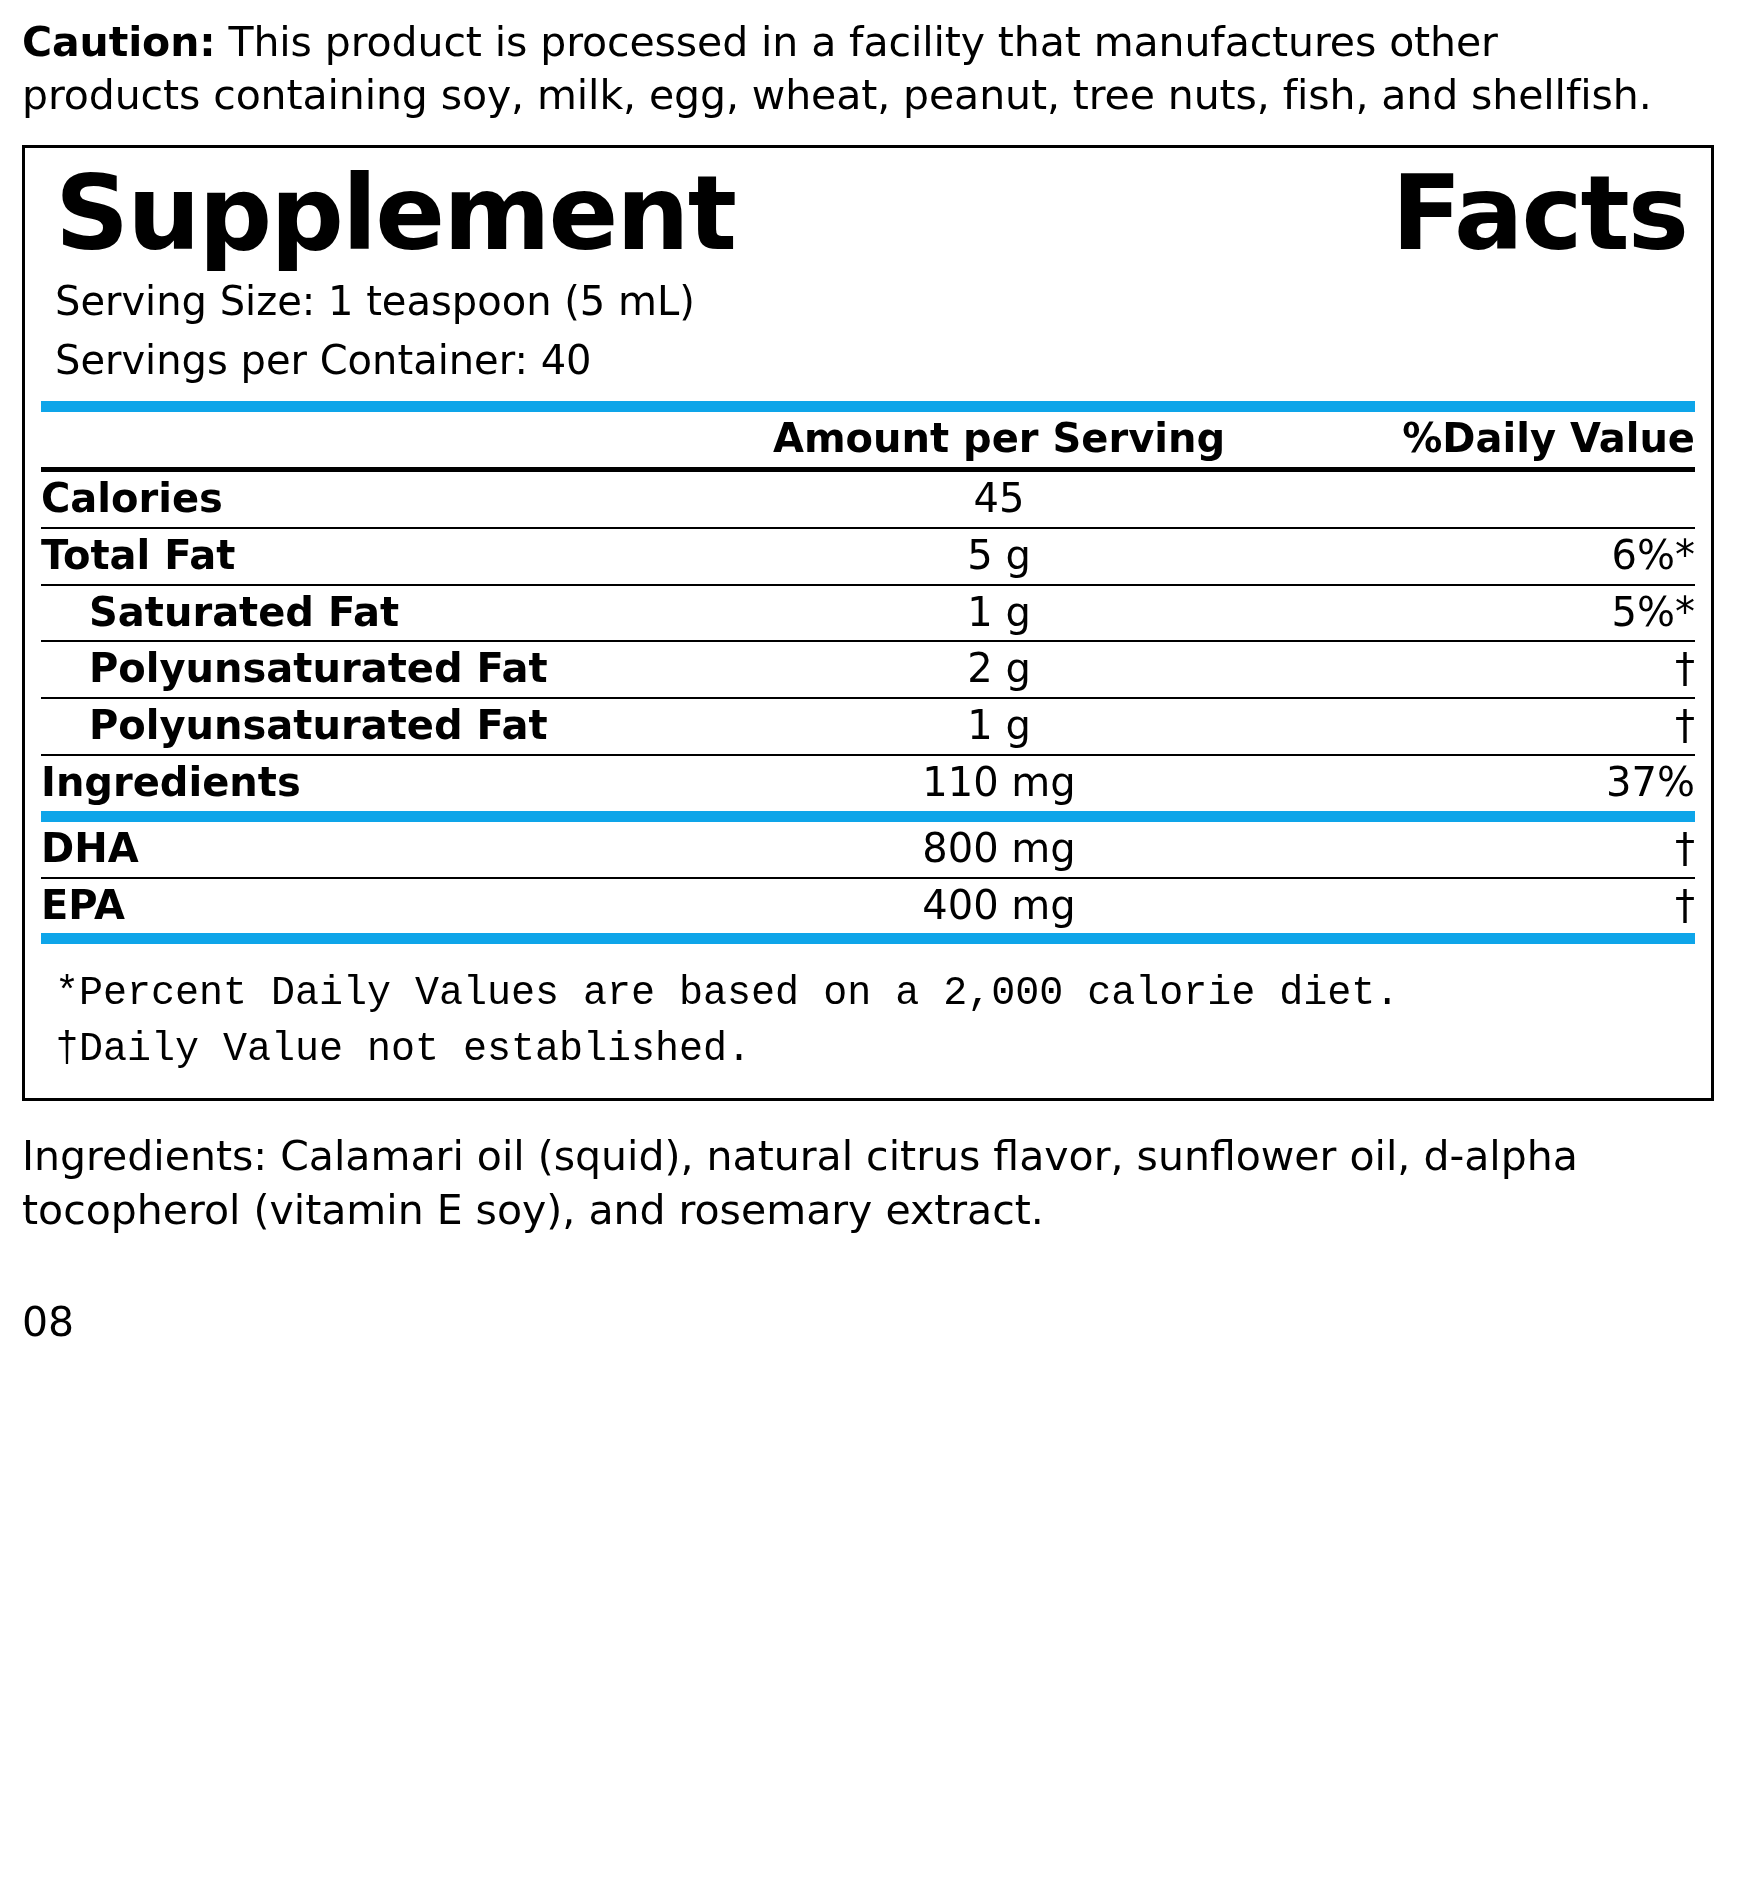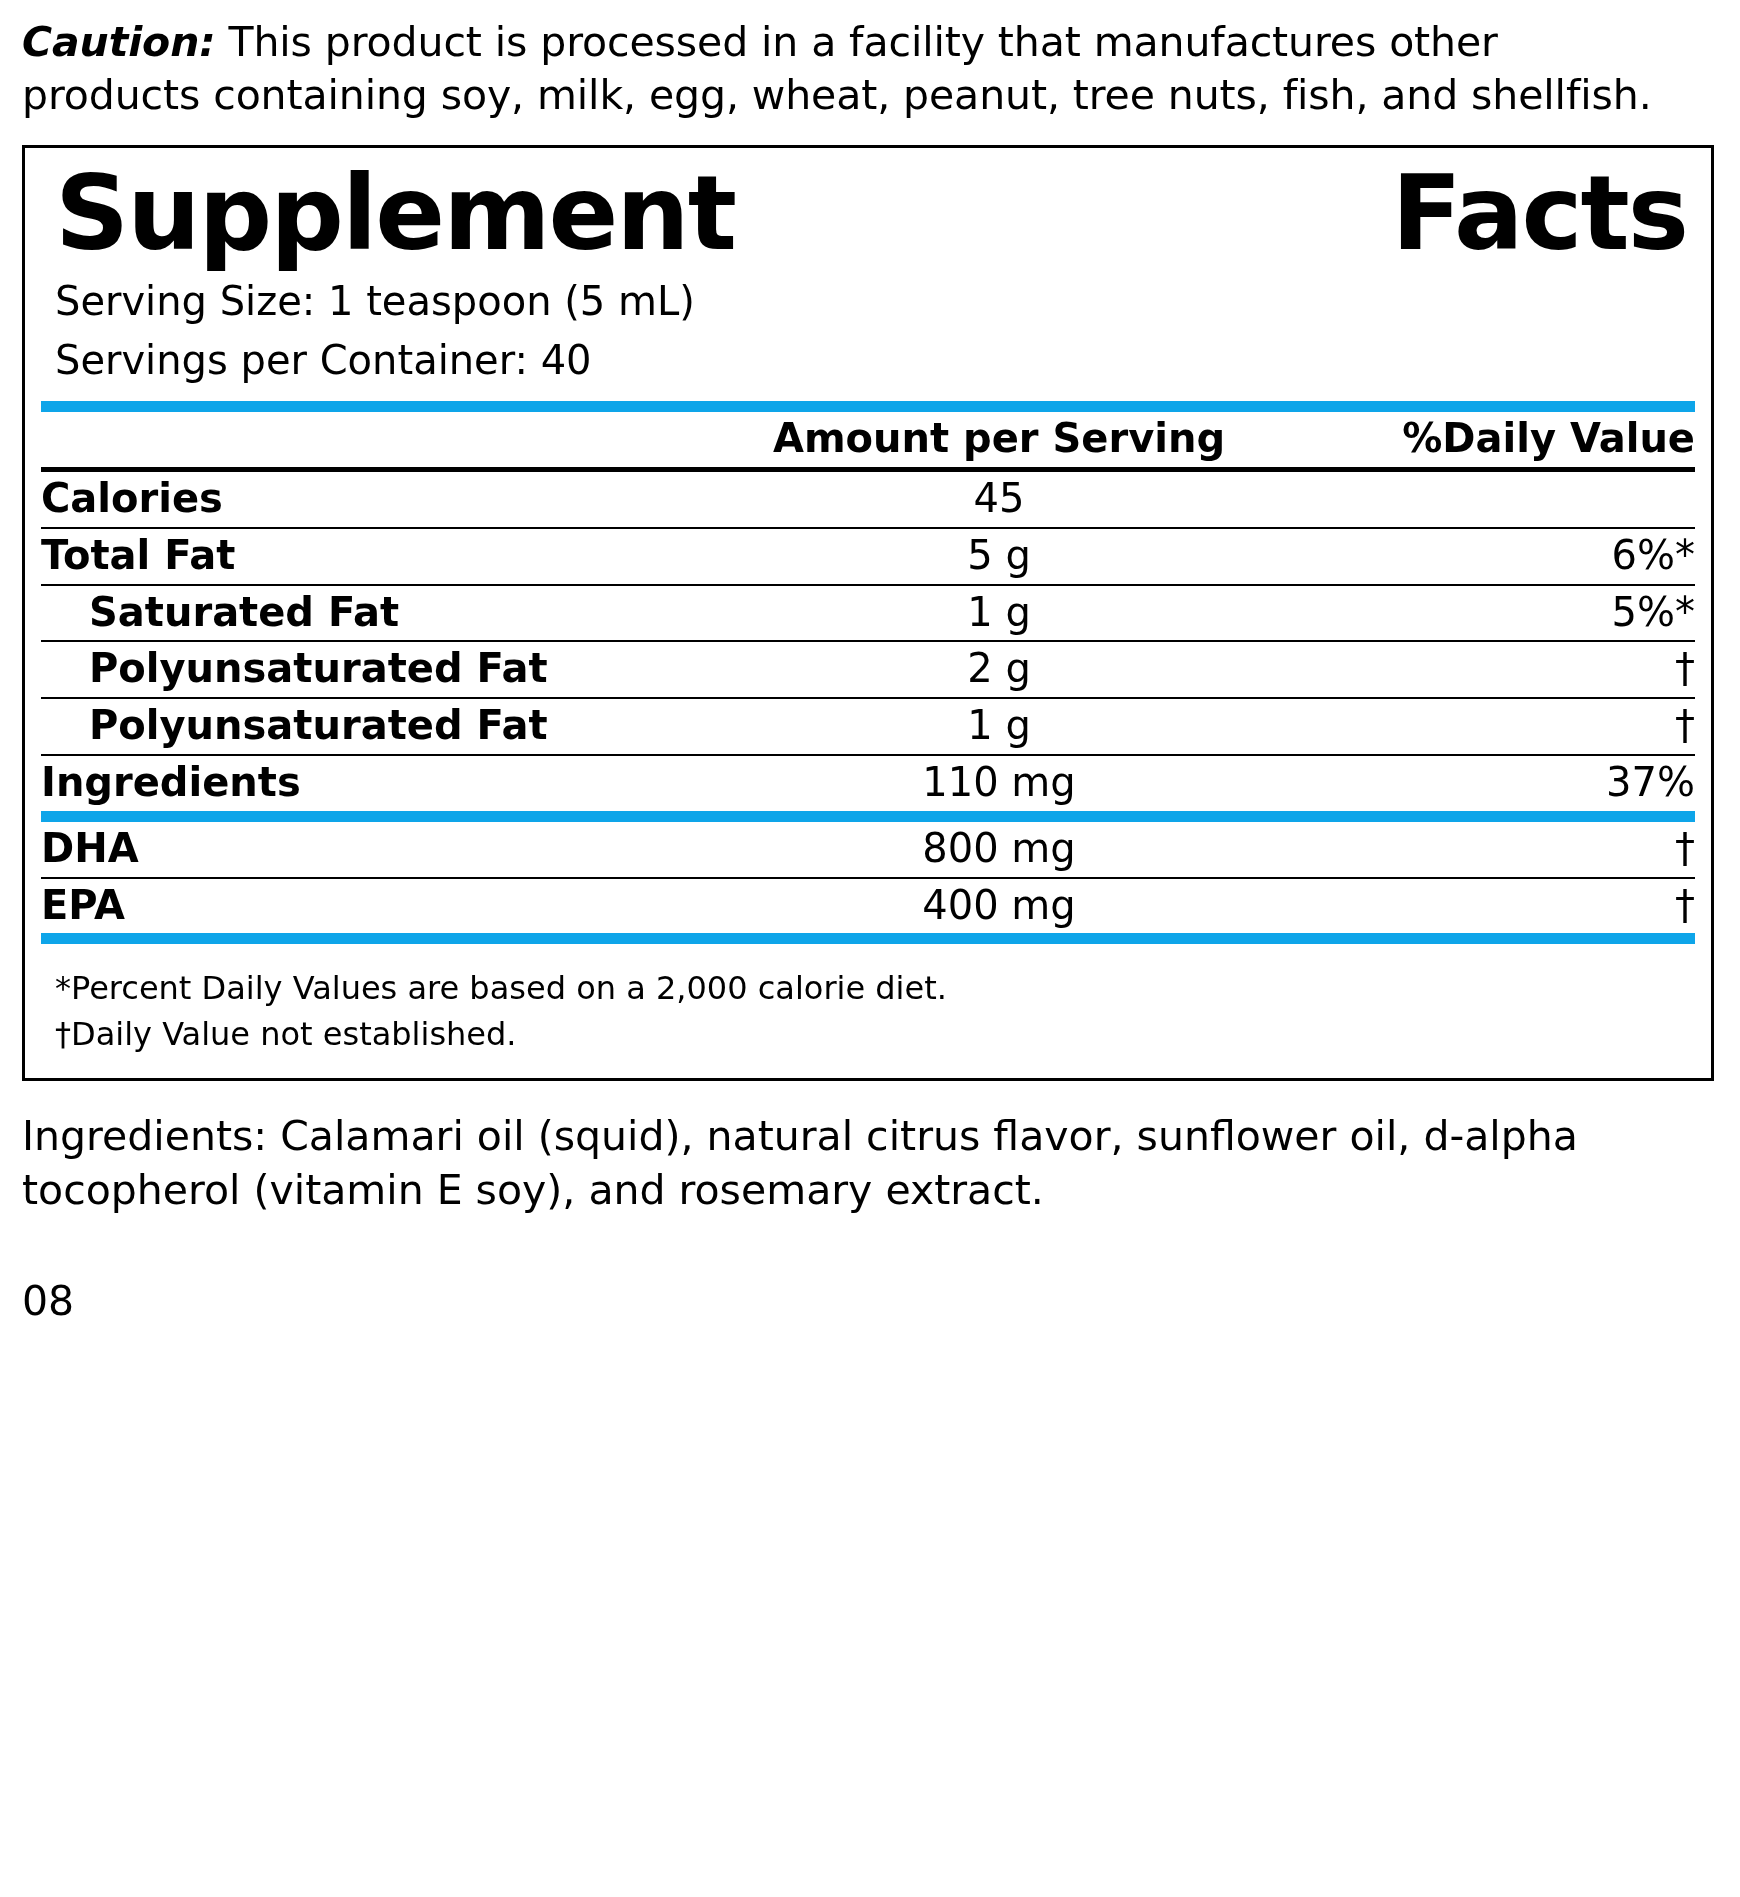--- a/index.html
+++ b/index.html
@@ -26,21 +26,20 @@
   
   .caution {
     font-size: 41px;
     line-height: 1.30;
     margin: 16px 0 0 0;
     letter-spacing: -0.1px;
     max-width: 1660px;
   }
   .caution b {
     font-weight: bold;
-    font-style: italic;
   }
 
   
   .sf-panel {
     border: 3px solid #000;
     margin-top: 22px;
     padding: 8px 16px 22px 16px;
     box-sizing: border-box;
     width: 1692px;
   }
@@ -82,23 +81,24 @@
   tr.rule-medium > td { border-top: 5px solid #000; }
 
   .hdr td {
     font-weight: bold;
     padding-top: 10px;
     padding-bottom: 8px;
   }
   .indent { padding-left: 48px !important; }
 
   .sf-foot {
-    font-size: 32px;
+    font-size: 40px;
     line-height: 1.30;
     padding: 10px 0 0 14px;
+    font-family: Liberation Mono, monospace;
   }
   .sf-foot div { margin-top: 4px; }
 
   
   .ingredients {
     font-size: 41px;
     line-height: 1.32;
     margin-top: 28px;
     max-width: 1680px;
   }

